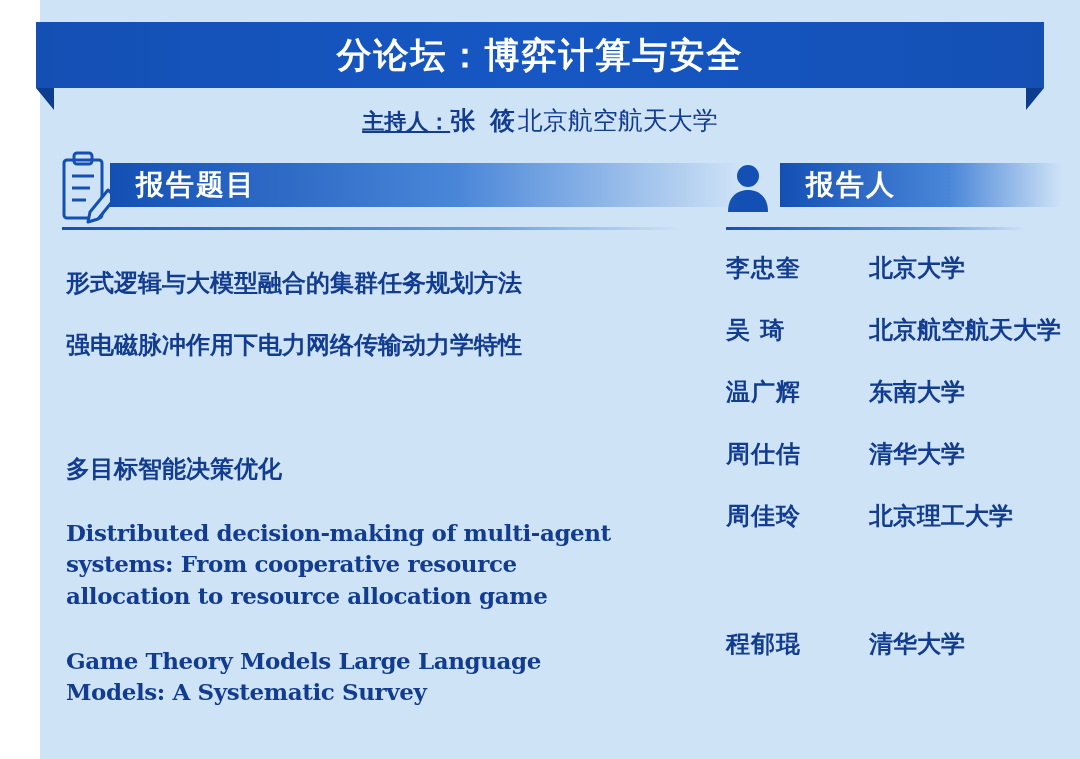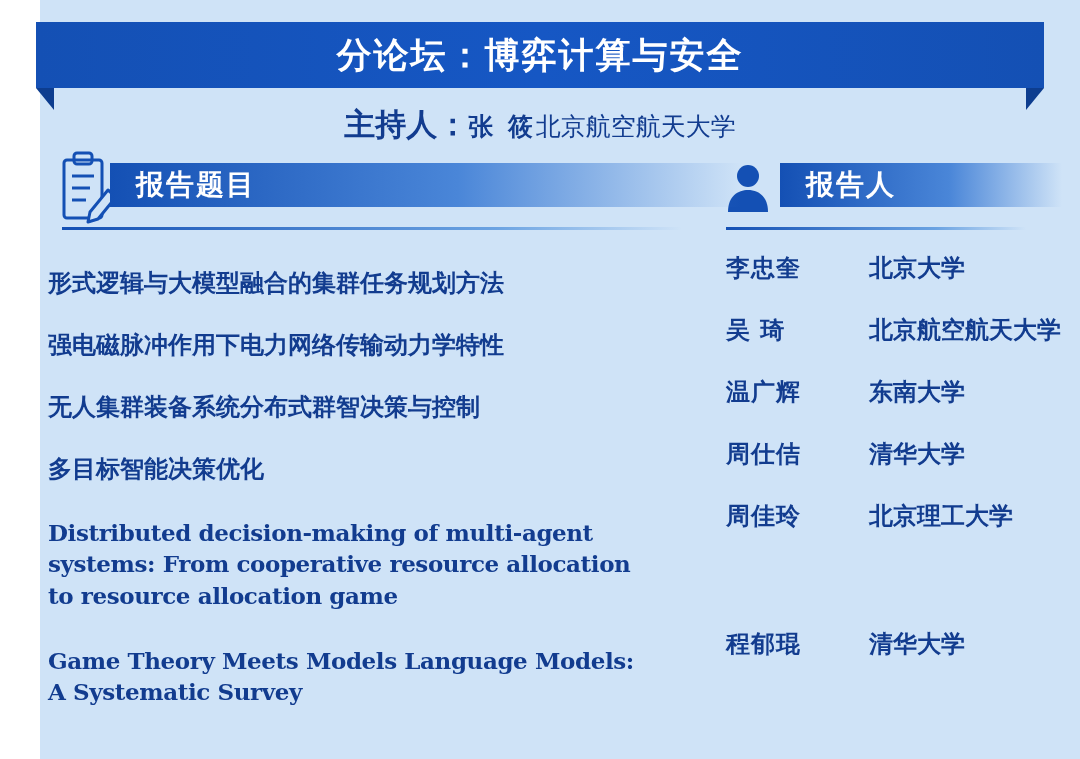--- a/index.html
+++ b/index.html
@@ -87,23 +87,24 @@
   .host-line {
     position: absolute;
     left: 0;
     top: 104px;
     width: 1080px;
     text-align: center;
     white-space: nowrap;
   }
   .host-label {
     color: #123c8f;
-    font-size: 31px;
-    font-weight: bold;
-    font-family: "DejaVu Serif", "Liberation Serif", serif;
+    font-size: 22px;
+    font-weight: bold;
+    font-family: "DejaVu Serif", "Liberation Serif", serif;
+    text-decoration: underline;
   }
   .host-name {
     color: #123c8f;
     font-size: 25px;
     font-weight: bold;
     font-family: "DejaVu Serif", "Liberation Serif", serif;
     letter-spacing: 3px;
     margin-top: 44px;
   }
   .host-affil {
@@ -185,21 +186,21 @@
     width: 1080px;
   }
   .row {
     position: relative;
     display: flex;
     align-items: center;
     min-height: 58px;
   }
   .row-title {
     width: 660px;
-    padding-left: 48px;
+    padding-left: 66px;
     box-sizing: border-box;
     color: #123c8f;
     font-size: 24px;
     font-weight: bold;
     font-family: "DejaVu Serif", "Liberation Serif", serif;
     line-height: 1.35;
   }
   .row-title.en {
     font-family: "DejaVu Serif", "Liberation Serif", serif;
     font-size: 23px;
@@ -291,21 +292,20 @@
 
     <div class="row" style="height:62px">
       <div class="row-title">强电磁脉冲作用下电力网络传输动力学特性</div>
       <div class="row-right">
         <div class="row-speaker">吴 琦</div>
         <div class="row-affil">北京航空航天大学</div>
       </div>
     </div>
 
     <div class="row" style="height:62px">
-      <div class="row-title">无人集群装备系统分布式群智决策与控制</div>
       <div class="row-right">
         <div class="row-speaker">温广辉</div>
         <div class="row-affil">东南大学</div>
       </div>
     </div>
 
     <div class="row" style="height:62px">
       <div class="row-title">多目标智能决策优化</div>
       <div class="row-right">
         <div class="row-speaker">周仕佶</div>
@@ -315,21 +315,21 @@
 
     <div class="row" style="height:128px">
       <div class="row-title en" style="padding-right:20px">Distributed decision-making of multi-agent systems: From cooperative resource allocation to resource allocation game</div>
       <div class="row-right">
         <div class="row-speaker">周佳玲</div>
         <div class="row-affil">北京理工大学</div>
       </div>
     </div>
 
     <div class="row" style="height:96px">
-      <div class="row-title en" style="padding-right:20px">Game Theory Meets Models Language Models: A Systematic Survey</div>
+      <div class="row-title en" style="padding-right:20px">Game Theory Models Large Language Models: A Systematic Survey</div>
       <div class="row-right">
         <div class="row-speaker">程郁琨</div>
         <div class="row-affil">清华大学</div>
       </div>
     </div>
 
   </div>
 </div>
 
 </body></html>

